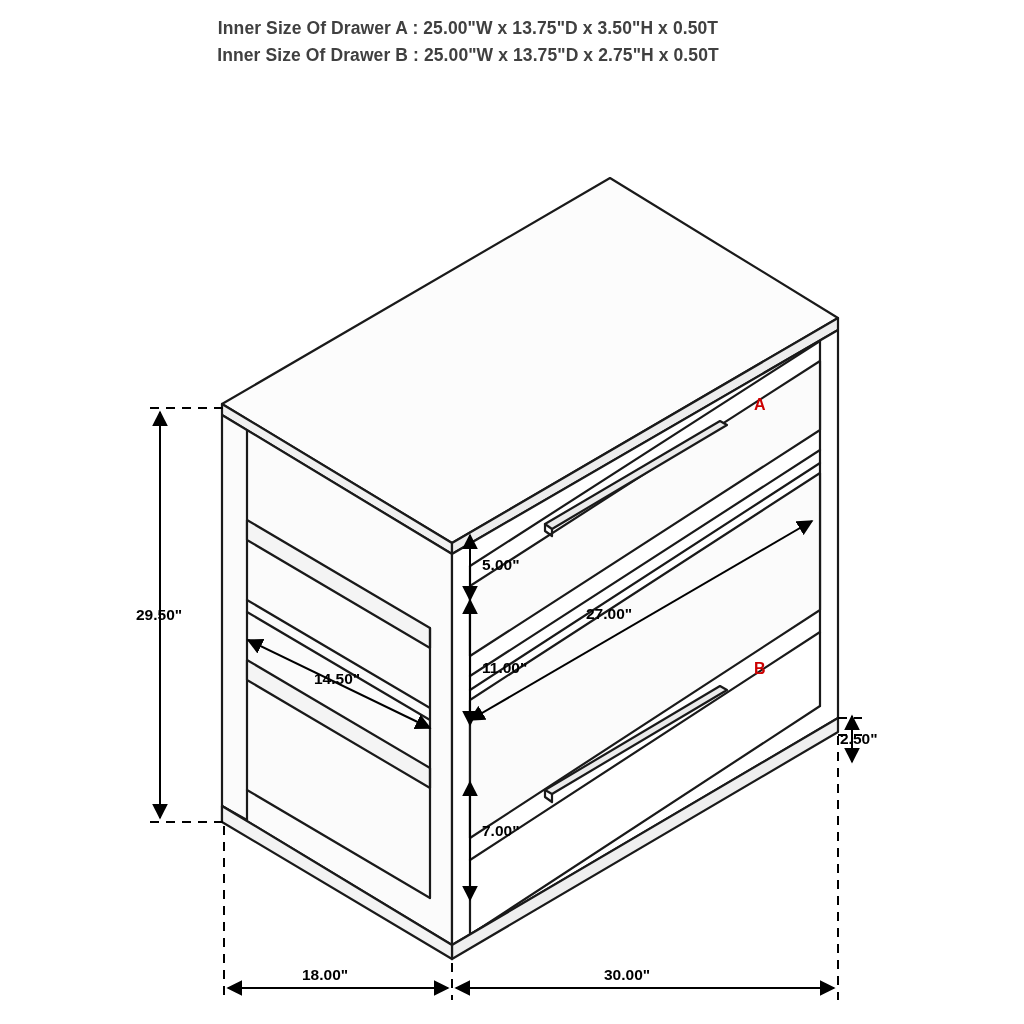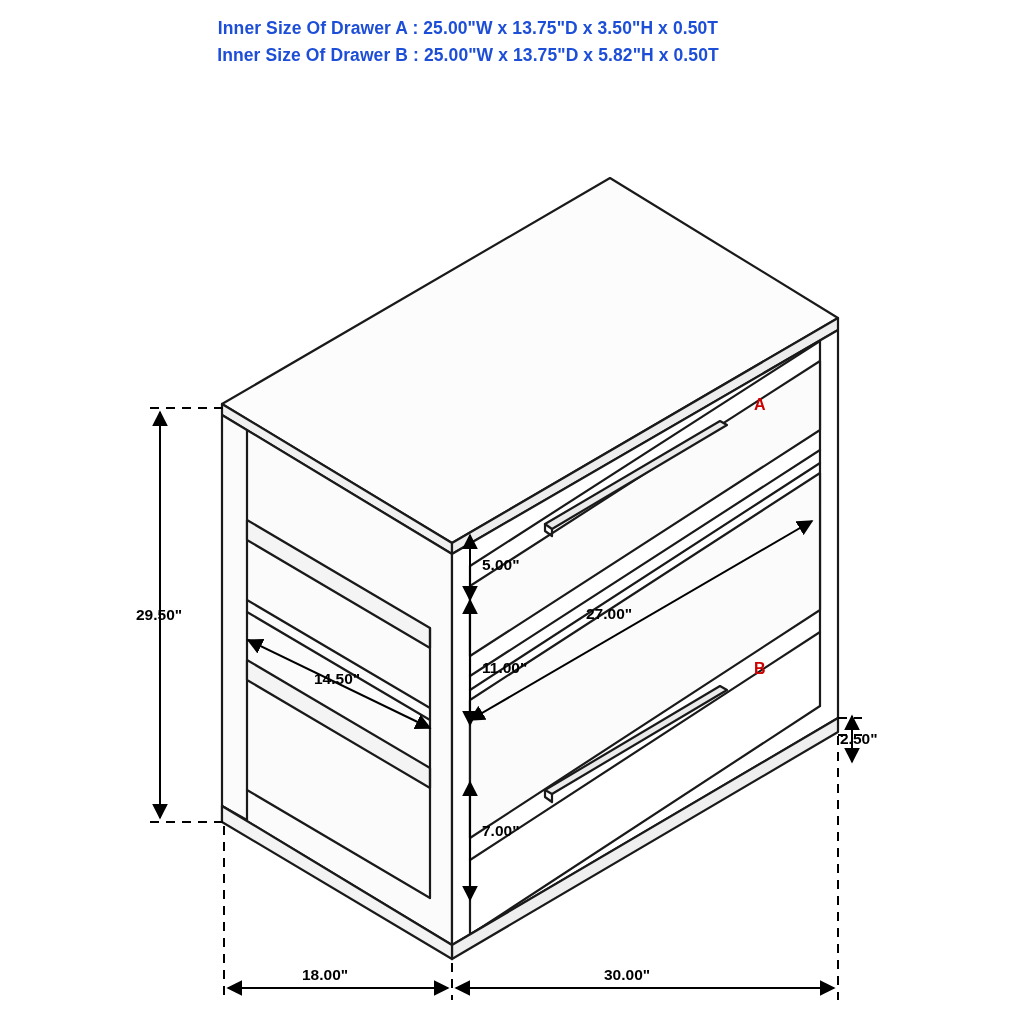--- a/index.html
+++ b/index.html
@@ -20,21 +20,21 @@
     width: 1024px;
     height: 1024px;
   }
   .hdr {
     position: absolute;
     left: 0;
     width: 936px;
     text-align: center;
     font-weight: bold;
     font-size: 17.5px;
-    color: #1d4ed8;
+    color: #404040;
     letter-spacing: 0.1px;
   }
   #hdr1 { top: 18px; }
   #hdr2 { top: 45px; }
 
   svg.layer {
     position: absolute;
     left: 0;
     top: 0;
     width: 1024px;
@@ -54,21 +54,21 @@
     color: #cc0000;
     white-space: nowrap;
   }
 </style>
 </head>
 <body>
 
 <div id="stage">
 
   <div class="hdr" id="hdr1">Inner Size Of Drawer A : 25.00"W x 13.75"D x 3.50"H x 0.50T</div>
-  <div class="hdr" id="hdr2">Inner Size Of Drawer B : 25.00"W x 13.75"D x 5.82"H x 0.50T</div>
+  <div class="hdr" id="hdr2">Inner Size Of Drawer B : 25.00"W x 13.75"D x 2.75"H x 0.50T</div>
 
   <svg class="layer" viewBox="0 0 1024 1024">
     <g fill="none" stroke="#1a1a1a" stroke-width="2.2" stroke-linejoin="round" stroke-linecap="round">
 
       <polygon points="222,404 610,178 838,318 452,543" fill="#fcfcfc"></polygon>
       <polygon points="222,404 222,415 452,554 452,543" fill="#f0f0f0"></polygon>
       <polygon points="452,543 452,554 838,330 838,318" fill="#ededed"></polygon>
 
       <polygon points="222,415 452,554 452,945 222,806" fill="#fbfbfb"></polygon>
 

